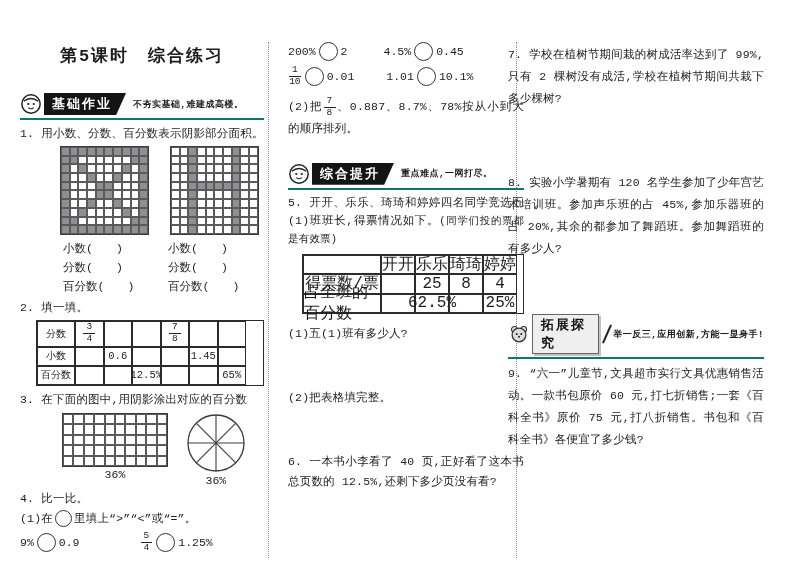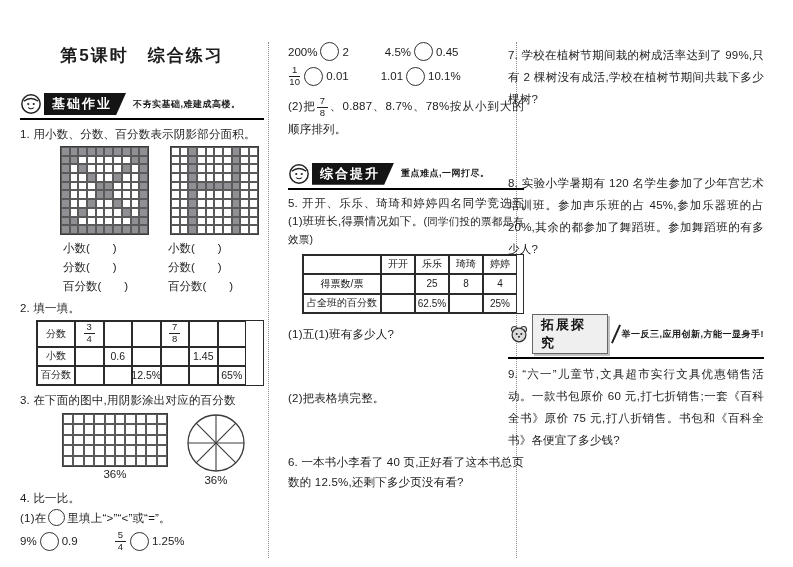--- a/index.html
+++ b/index.html
@@ -1,34 +1,34 @@
 <!DOCTYPE html>
 <html><head>
 <meta charset="utf-8">
 <style>
   * { margin:0; padding:0; box-sizing:border-box; }
   html,body { background:#ffffff; }
   .page { position:relative; width:793px; height:567px; background:#fff; overflow:hidden;
-          font-family:Liberation Sans, sans-serif; color:#1c1c1c; }
+          font-family:Liberation Mono, monospace; color:#1c1c1c; }
   .sep { position:absolute; top:42px; height:516px; width:0; border-left:1px dotted #8a8a8a; }
   #sep1 { left:268px; } #sep2 { left:516px; }
 
   .col { position:absolute; top:40px; }
   #col1 { left:20px;  width:244px; }
   #col2 { left:288px; width:236px; }
   #col3 { left:508px; width:256px; }
 
   .title { font-size:17px; font-weight:bold; text-align:center; letter-spacing:2px;
            margin-top:4px; margin-bottom:26px; }
 
   .qtext { font-size:11.5px; line-height:20px; text-align:justify; letter-spacing:0.2px; }
   .note  { font-size:10.5px; }
 
   
-  .badge-row { display:flex; align-items:center; border-bottom:2px solid #000000;
+  .badge-row { display:flex; align-items:center; border-bottom:2px solid #0f766e;
                padding-bottom:3px; margin-bottom:4px; }
   .badge-icon { width:22px; height:22px; flex:0 0 auto; margin-right:2px; }
   .badge-black { background:#141414; color:#fff; font-weight:bold; font-size:13px;
                  letter-spacing:2px; padding:2px 14px 2px 8px;
                  clip-path:polygon(0 0,100% 0,88% 100%,0 100%); }
   .badge-light { background:#efefef; border:1.5px solid #666; box-shadow:2px 2px 0 #c2c2c2;
                  color:#111; font-weight:bold; font-size:13px; letter-spacing:2px;
                  padding:1px 8px; }
   .slash { width:0; height:20px; border-left:2px solid #222; transform:rotate(24deg);
            margin:0 5px 0 7px; }
@@ -71,21 +71,21 @@
   .pairs-row { display:flex; }
 
   .frac { display:inline-flex; flex-direction:column; align-items:center; vertical-align:middle;
           font-size:9.5px; line-height:1.15; margin:0 1px; }
   .frac .num { border-bottom:1px solid #222; padding:0 3px; }
 
   
   .t5 { display:grid; grid-template-columns:78px repeat(4,34px); border:1.5px solid #2b2b2b;
         margin-left:14px; background:#fff; }
   .t5cell { border:0.5px solid #2b2b2b; display:flex; align-items:center; justify-content:center;
-            font-size:10px; height:19.5px;text-align:center; }
+            font-size:16px; height:19.5px; }
 
   .pie-svg circle { fill:none; stroke:#3c3c3c; stroke-width:1.3; }
 </style>
 </head>
 <body>
 
 <div class="page">
   <div class="sep" id="sep1"></div>
   <div class="sep" id="sep2"></div>
 
@@ -433,21 +433,21 @@
     </div>
 
     <div class="qtext">4. 比一比。</div>
 
     <div class="qtext" style="margin-bottom:2px; display:flex; align-items:center;">
       <span>(1)在</span>
         <span class="cmp-circle cmp-inline"></span>
         <span>里填上“&gt;”“&lt;”或“=”。</span>
     </div>
 
-    <div class="pairs-row" style="gap:36px;">
+    <div class="pairs-row" style="gap:60px;">
         <span class="pair">9%<span class="cmp-circle"></span>0.9</span>
         <span class="pair"><span class="frac">
             <span class="num">5</span>
             <span class="den">4</span>
           </span><span class="cmp-circle"></span>1.25%</span>
       </div>
   </div>
 
   <div class="col" id="col2">
 

